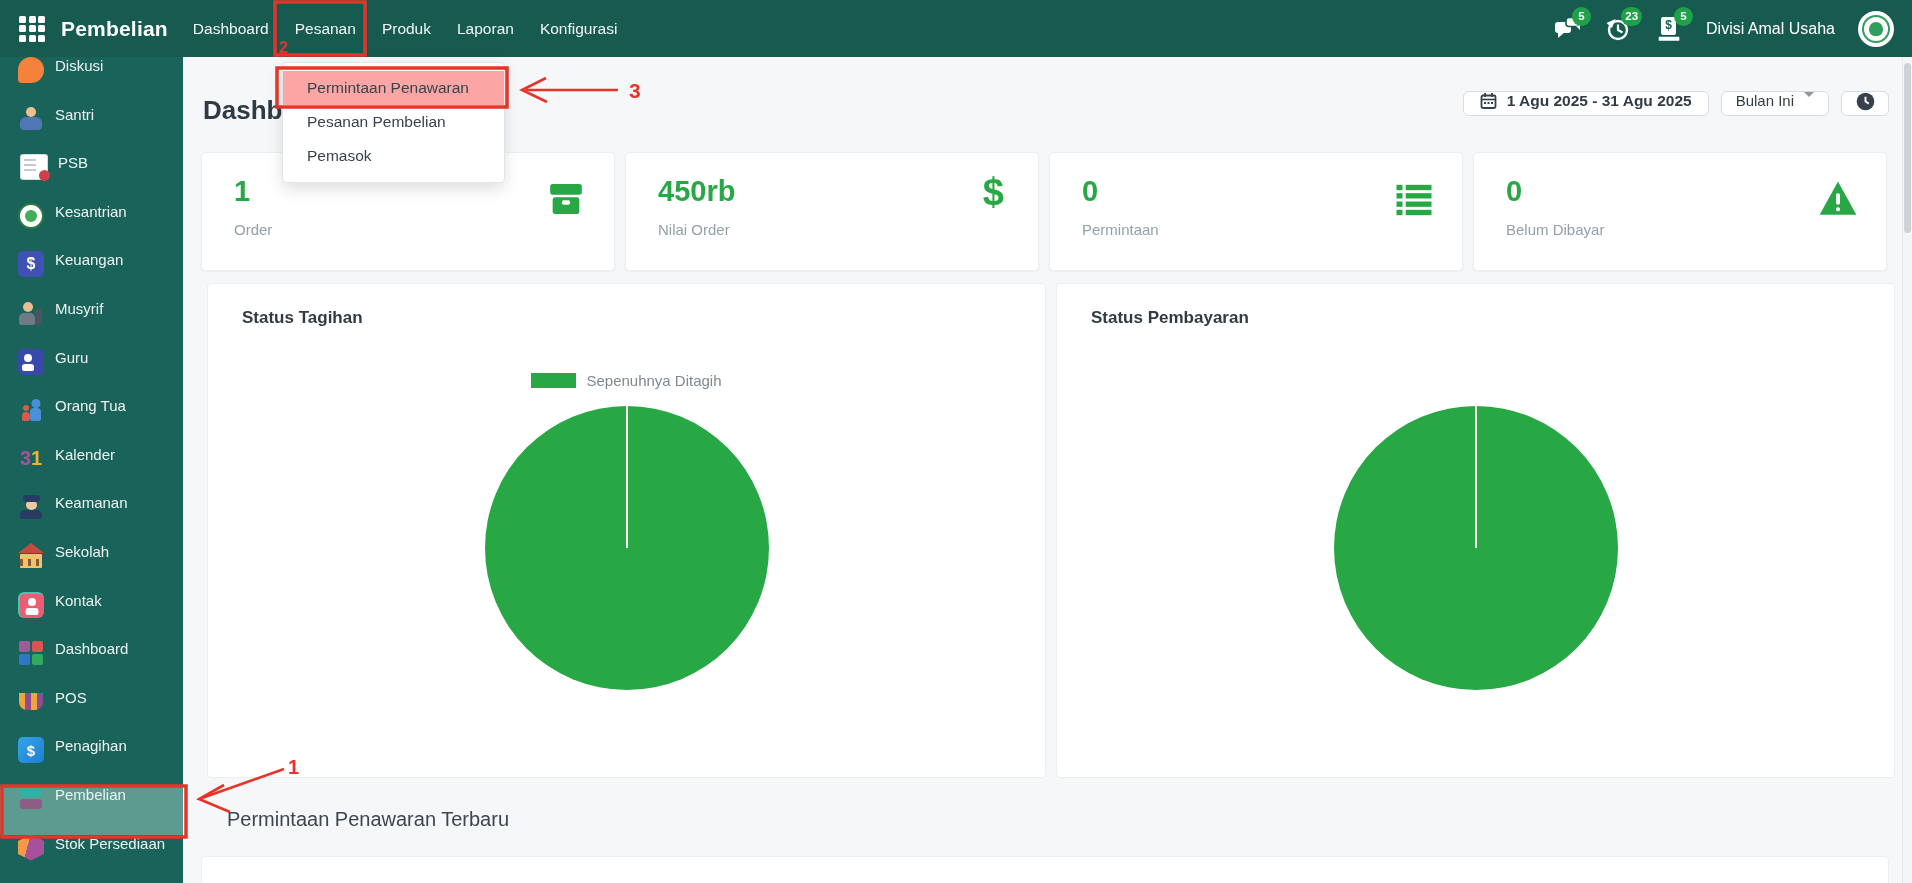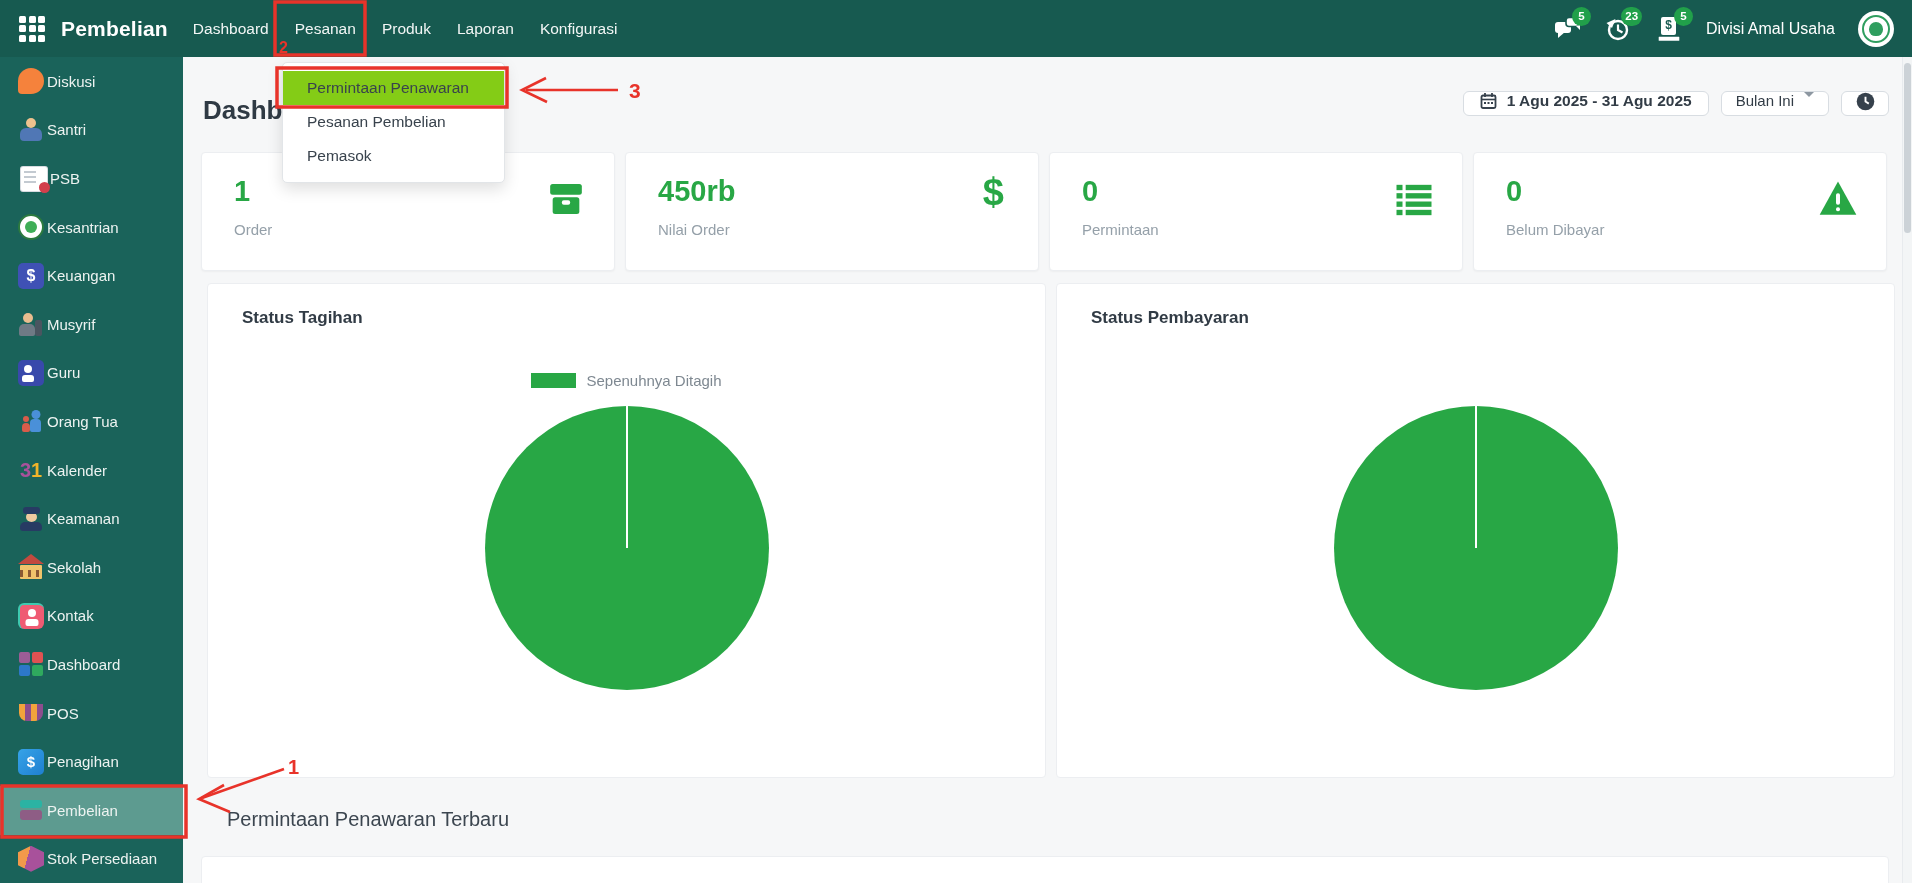--- a/index.html
+++ b/index.html
@@ -20,21 +20,21 @@
   .badge{position:absolute;top:-8px;right:-10px;min-width:19px;height:19px;border-radius:10px;
     background:#21a04a;color:#fff;font-size:11.5px;font-weight:700;display:flex;align-items:center;
     justify-content:center;padding:0 4px}
   .user-name{font-size:16px;white-space:nowrap}
   .avatar{width:36px;height:36px;border-radius:50%;background:#fff;position:relative;cursor:pointer}
   .avatar::before{content:"";position:absolute;inset:4px;border:2px solid #2f9e5f;border-radius:50%}
   .avatar::after{content:"";position:absolute;inset:11px;background:#2f9e5f;border-radius:50% 50% 45% 45%}
 
   
   .sidebar{position:absolute;top:57px;left:0;width:183px;bottom:0;background:#1a635a;z-index:20}
-  .sitem{height:48.6px;display:flex;align-items:center;padding-left:18px;gap:3px;
+  .sitem{height:48.6px;display:flex;padding-left:18px;gap:11px;
     color:#edf3f1;font-size:15px;cursor:pointer;white-space:nowrap}
   .sitem.active{background:#5d9b90}
   .ic{width:26px;height:26px;position:relative;flex:0 0 26px}
 
   .ic-diskusi{background:#f5823c;border-radius:50% 50% 50% 4px}
   .ic-santri::before{content:"";position:absolute;top:1px;left:8px;width:10px;height:10px;border-radius:50%;background:#eec28e}
   .ic-santri::after{content:"";position:absolute;bottom:2px;left:2px;width:22px;height:13px;background:#5077b5;border-radius:6px 6px 4px 4px}
   .ic-psb{background:#fff;border-radius:2px;width:19px;height:24px;margin:1px 0 0 3px;box-shadow:0 0 0 1px #d6dbe0}
   .ic-psb::before{content:"";position:absolute;left:3px;top:4px;width:12px;height:14px;
     background:repeating-linear-gradient(to bottom,#c3cad1 0 2px,transparent 2px 5px)}
@@ -115,21 +115,21 @@
     border:1px solid #eceef1;border-radius:4px 4px 0 0}
 
   
   .scrollbar{position:absolute;top:57px;right:0;width:10px;bottom:0;background:#f3f5f6;border-left:1px solid #e8ebee;z-index:40}
   .scroll-thumb{position:absolute;top:6px;left:1px;width:7px;height:170px;border-radius:4px;background:#ccd2d7;cursor:pointer}
 
   
   .dropdown{position:absolute;left:282px;top:62px;width:223px;background:#fff;border:1px solid #e2e5e8;
     border-radius:5px;box-shadow:0 6px 16px rgba(0,0,0,.13);padding:8px 0 9px;z-index:50}
   .ditem{height:34px;display:flex;align-items:center;padding-left:24px;font-size:15.5px;color:#39434d;cursor:pointer}
-  .ditem.hov{background:#84cc16}
+  .ditem.hov{background:#fca5a5}
 
   
   .annot{position:absolute;inset:0;z-index:60;pointer-events:none}
 </style>
 </head>
 <body>
 
 <div class="navbar">
   <div class="apps">
     <span></span>

